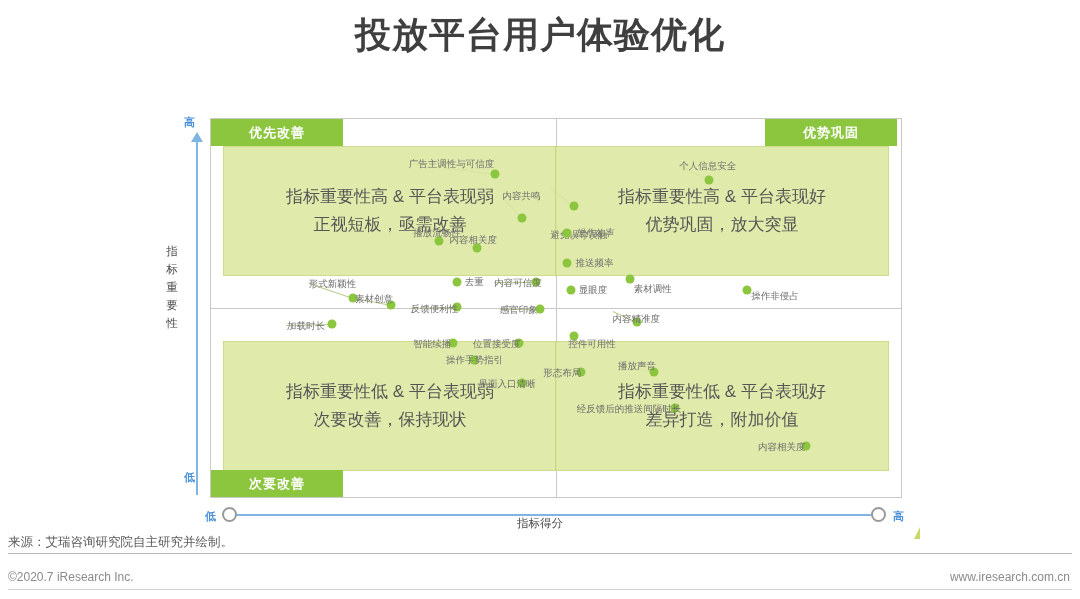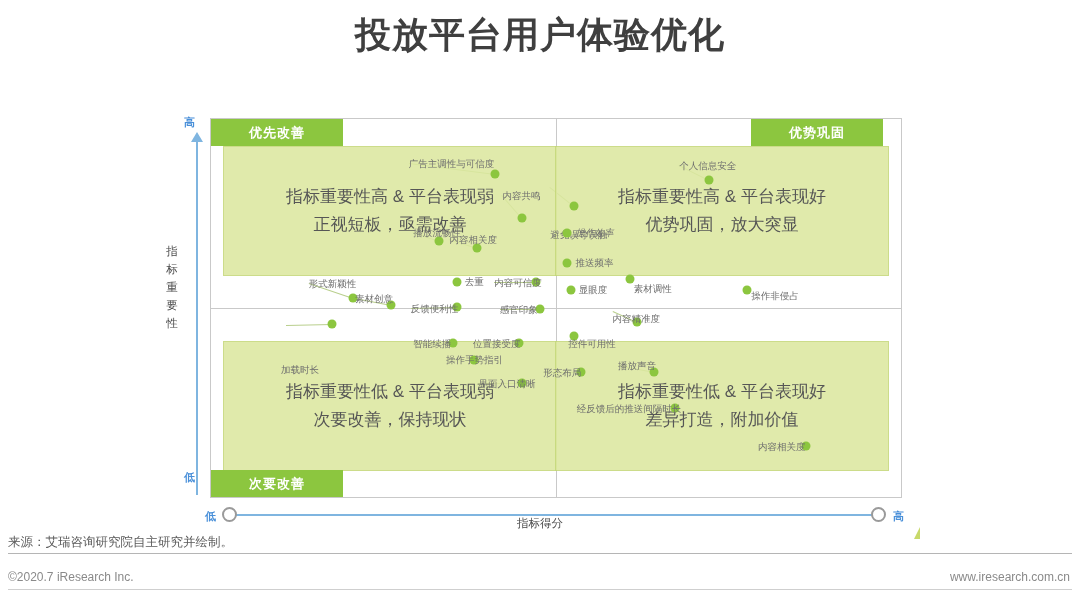--- a/index.html
+++ b/index.html
@@ -59,21 +59,21 @@
     color: #ffffff;
     font-size: 13px;
     font-weight: bold;
     letter-spacing: 1px;
     width: 132px; height: 27px;
     line-height: 27px;
     text-align: center;
     z-index: 6;
   }
   #qtag-tl { left: 0px;   top: 0px; }
-  #qtag-tr { right: 18px;  top: 0px; }
+  #qtag-tr { right: 4px;  top: 0px; }
   #qtag-bl { left: 0px;   bottom: 0px; }
   #qtag-br { right: 0px;  bottom: 0px; }
 
   
   .callout {
     position: absolute;
     background: #dce8a0;
     border: 1px solid #c5d87a;
     color: #3f3f3f;
     display: flex;
@@ -293,21 +293,21 @@
         <div class="plabel" style="left: 364.38px; top: 108px; font-style: italic;">操作效率</div>
         <div class="dot" style="left: 356.38px; top: 144.4px;"></div>
         <div class="plabel" style="left: 364.38px; top: 138.4px;">推送频率</div>
         <div class="dot" style="left: 359.84px; top: 171px;"></div>
         <div class="plabel" style="left: 367.84px; top: 165px;">显眼度</div>
         <div class="dot" style="left: 418.66px; top: 159.6px;"></div>
         <div class="plabel" style="left: 422.66px; top: 163.6px;">素材调性</div>
         <div class="dot" style="left: 536.3px; top: 171px;"></div>
         <div class="plabel" style="left: 540.3px; top: 171px;">操作非侵占</div>
         <div class="dot" style="left: 121.1px; top: 205.2px;"></div>
-        <div class="plabel" style="left: 70px; top: 201.2px; margin-top: 44px;">加载时长</div>
+        <div class="plabel" style="left: 76px; top: 201.2px;">加载时长</div>
         <div class="leader" style="left: 75.1px; top: 206.2px; width: 46.0109px; transform: rotate(-1.24536deg);"></div>
         <div class="dot" style="left: 242.2px; top: 224.2px;"></div>
         <div class="plabel" style="left: 202.2px; top: 219.2px;">智能续播</div>
         <div class="leader" style="left: 202.2px; top: 224.2px; width: 40px; transform: rotate(0deg);"></div>
         <div class="dot" style="left: 307.94px; top: 224.2px;"></div>
         <div class="plabel" style="left: 261.94px; top: 219.2px;">位置接受度</div>
         <div class="leader" style="left: 261.94px; top: 224.2px; width: 46px; transform: rotate(0deg);"></div>
         <div class="dot" style="left: 262.96px; top: 241.3px;"></div>
         <div class="plabel" style="left: 234.96px; top: 235.3px;">操作手势指引</div>
         <div class="leader" style="left: 234.96px; top: 240.3px; width: 28.0179px; transform: rotate(2.04541deg);"></div>

